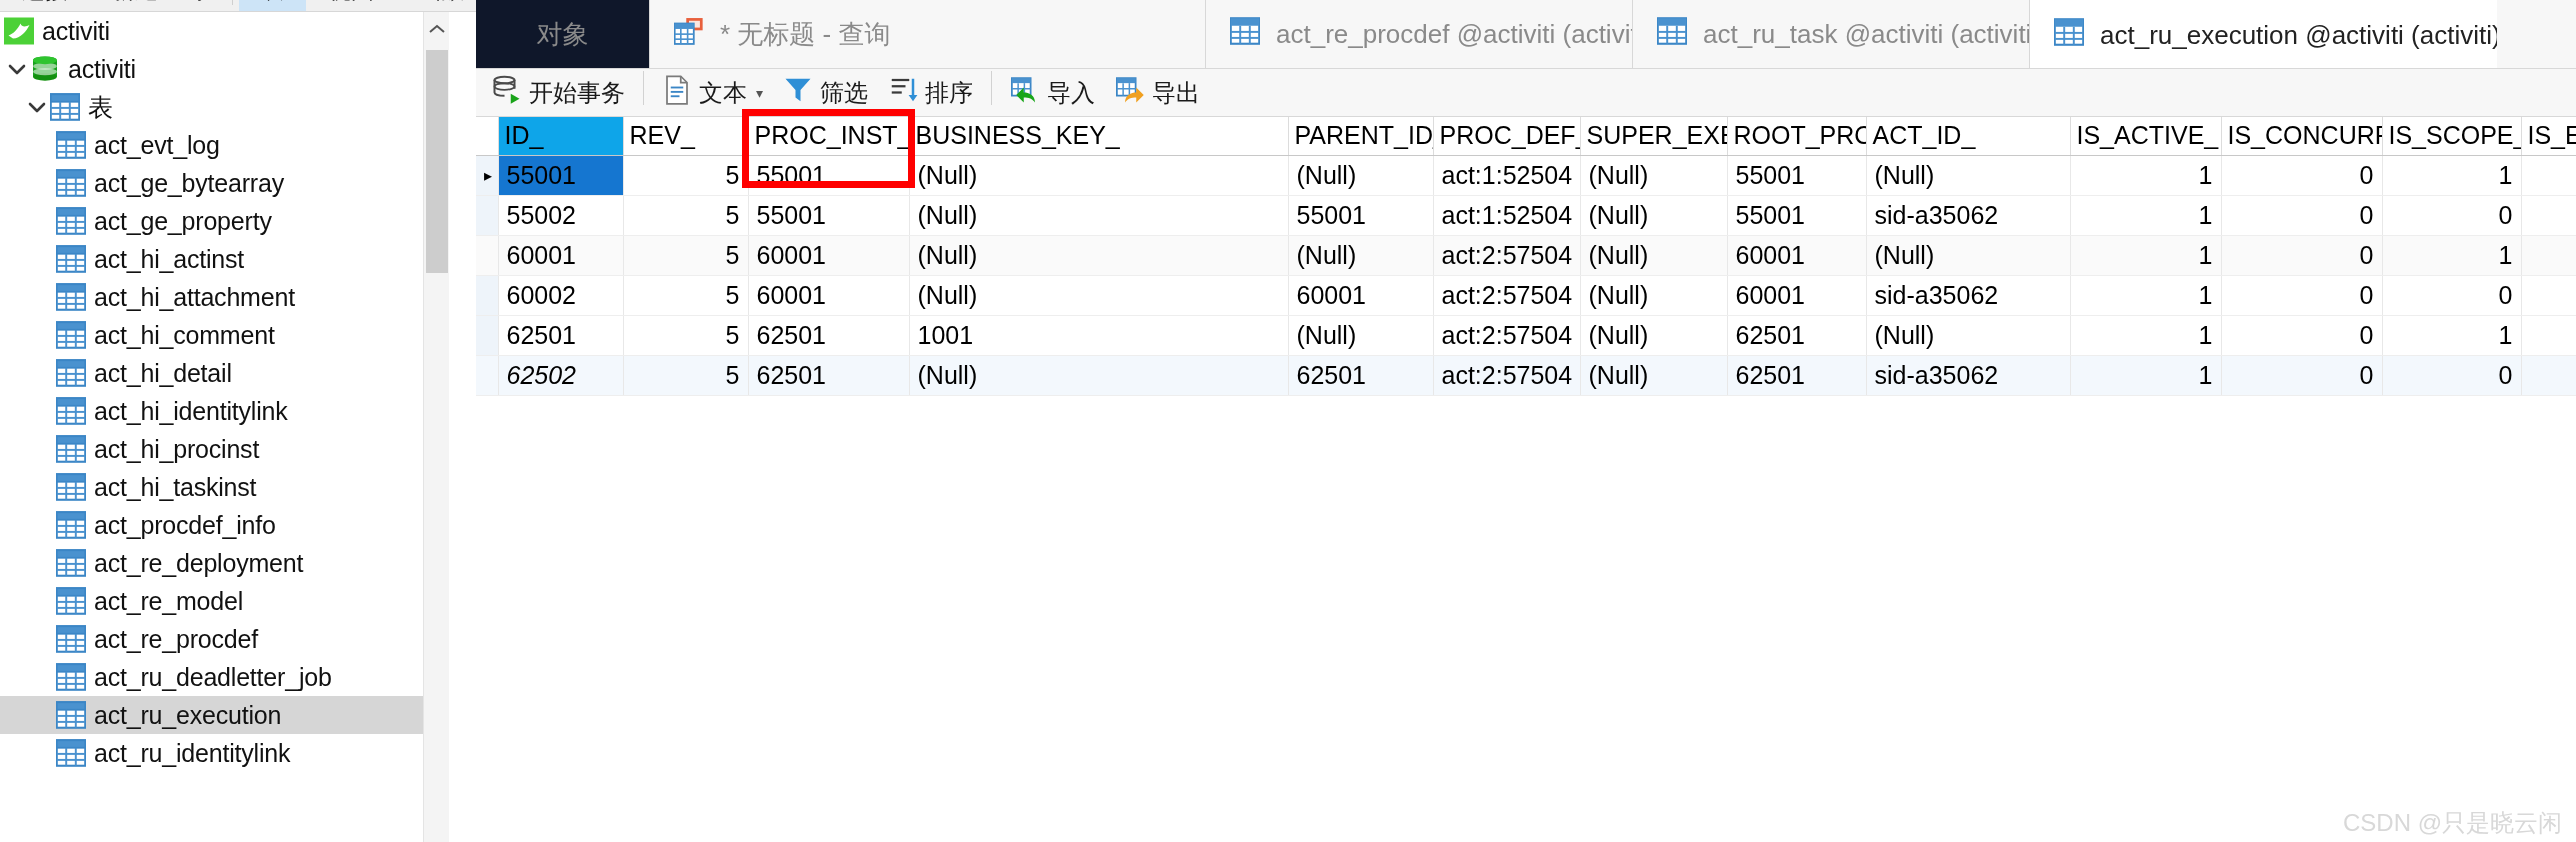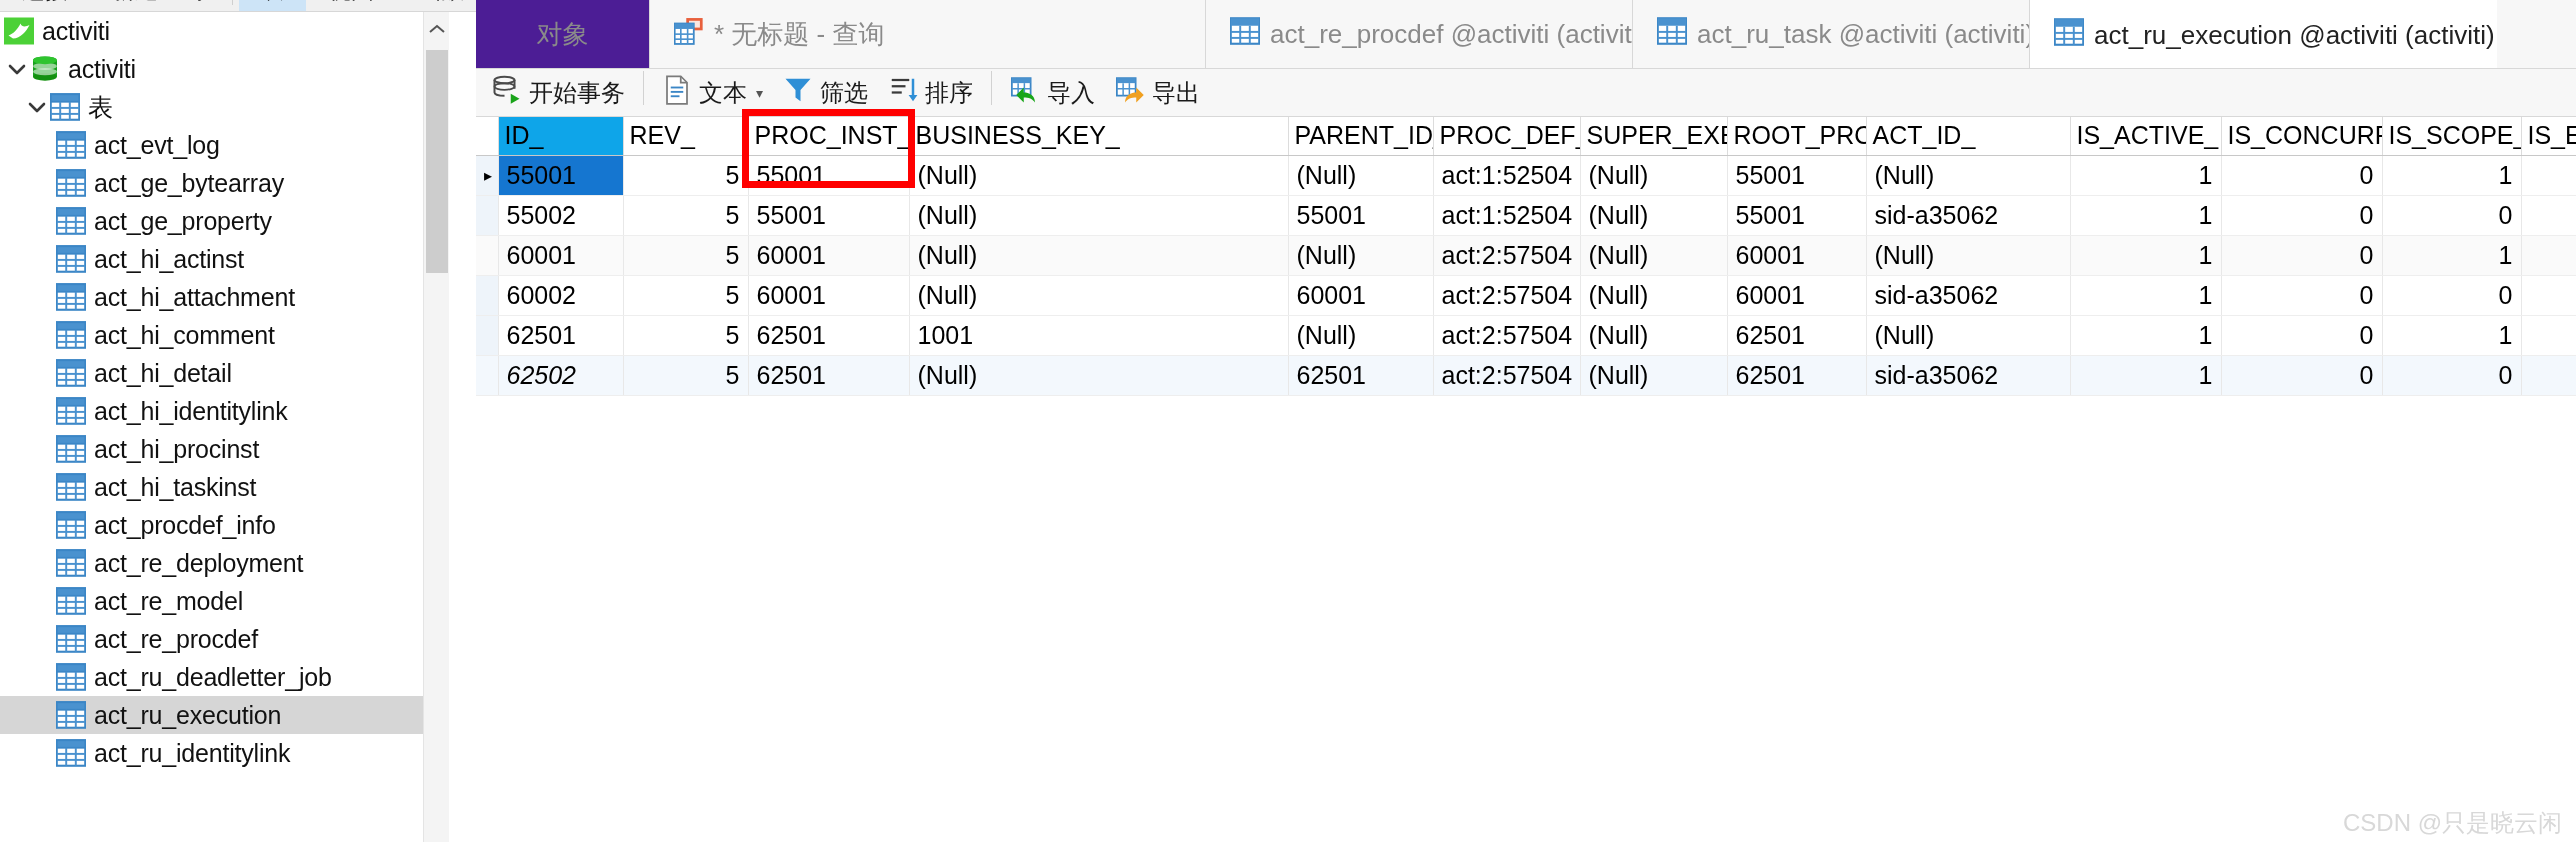--- a/index.html
+++ b/index.html
@@ -121,31 +121,31 @@
     background: #f7f7f7;
     border-bottom: 1px solid #d8d8d8;
     display: flex;
     align-items: stretch;
   }
   .tab-obj {
     width: 174px;
     display: flex; align-items: center; justify-content: center;
     font-size: 26px; color: #8a8a8a;
     border-right: 1px solid #d8d8d8;
-    background: #4c1d95;
+    background: #0f172a;
   }
   .tab {
     display: flex; align-items: center;
     padding: 16px 24px;
     font-size: 26px;
     color: #8a8a8a;
     border-right: 1px solid #d8d8d8;
     background: #f7f7f7;
     white-space: nowrap;
-    gap: 10px;
+    gap: 16px;
     max-width: 556px;
     overflow: hidden;
   }
   .tab.active {
     background: #ffffff;
     color: #222;
     border-top: 2px solid #ffffff;
   }
   .tab-icon { width: 30px; height: 28px; flex: 0 0 30px; }
 

